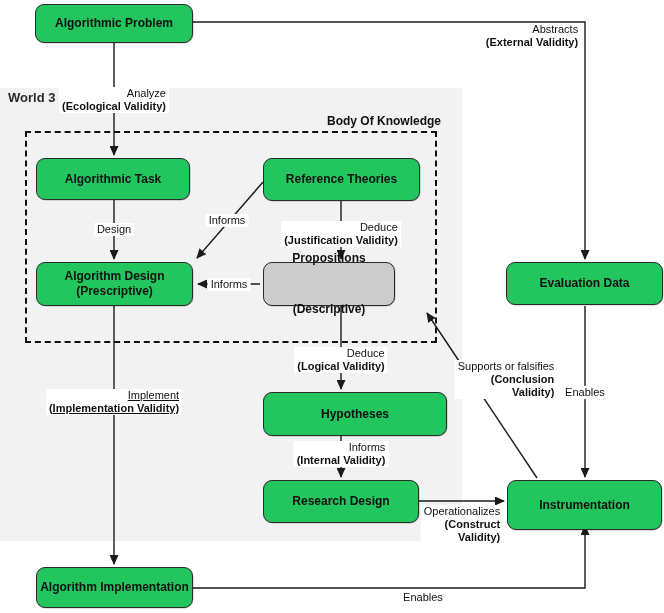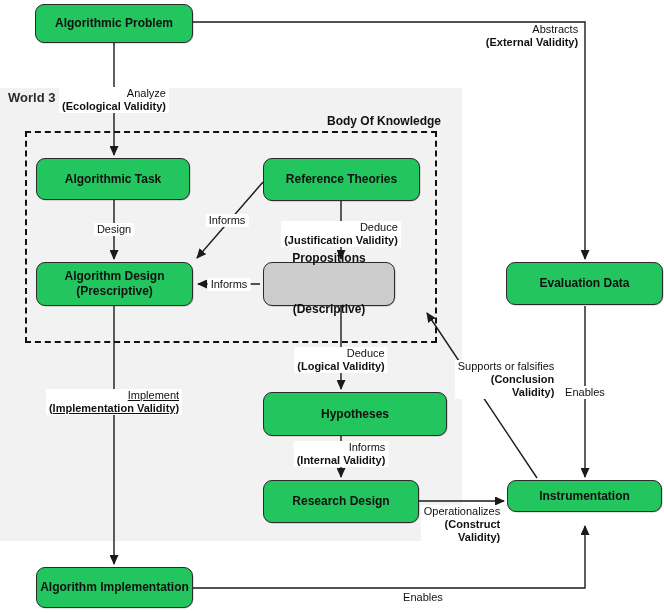--- a/index.html
+++ b/index.html
@@ -103,21 +103,21 @@
   </div>
 
   <div class="node" style="left:263px;top:392px;width:184px;height:44px;">
     <span>Hypotheses</span>
   </div>
 
   <div class="node" style="left:263px;top:480px;width:156px;height:43px;">
     <span>Research Design</span>
   </div>
 
-  <div class="node" style="left:507px;top:480px;width:155px;height:32px;">
+  <div class="node" style="left:507px;top:480px;width:155px;height:50px;">
     <span>Instrumentation</span>
   </div>
 
   <div class="node" style="left:36px;top:567px;width:157px;height:41px;">
     <span>Algorithm Implementation</span>
   </div>
 
   <div class="elabel" style="left:114px;top:87px;">
     <span class="plain">Analyze</span>
     <span class="bold">(Ecological Validity)</span>

